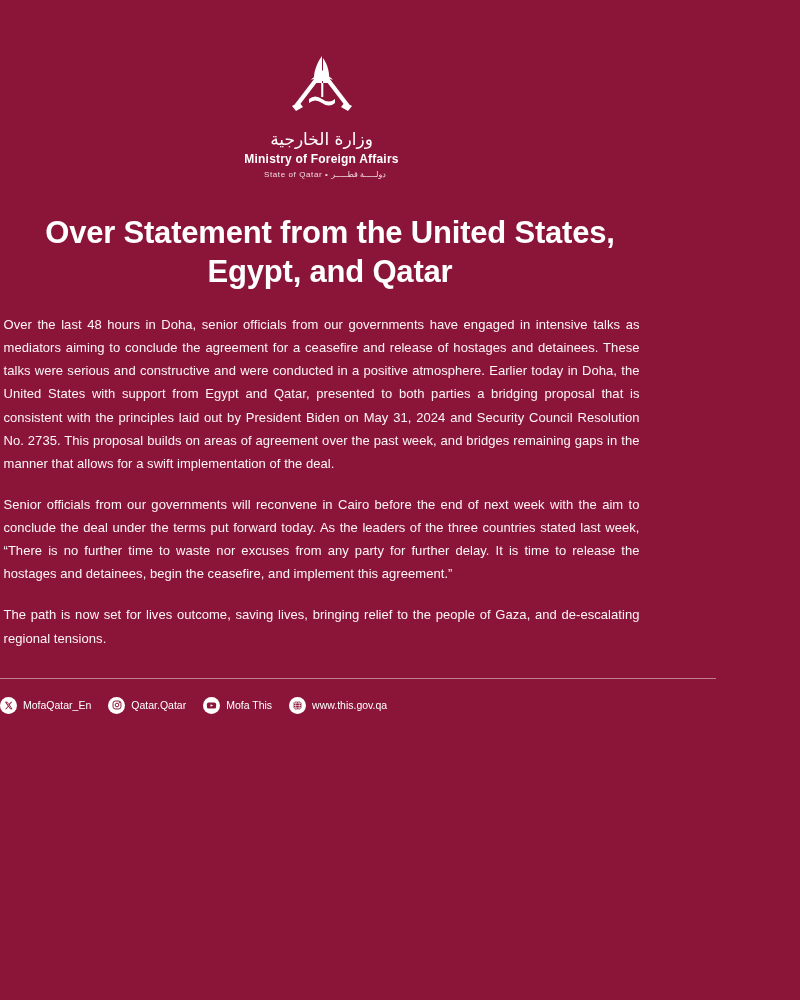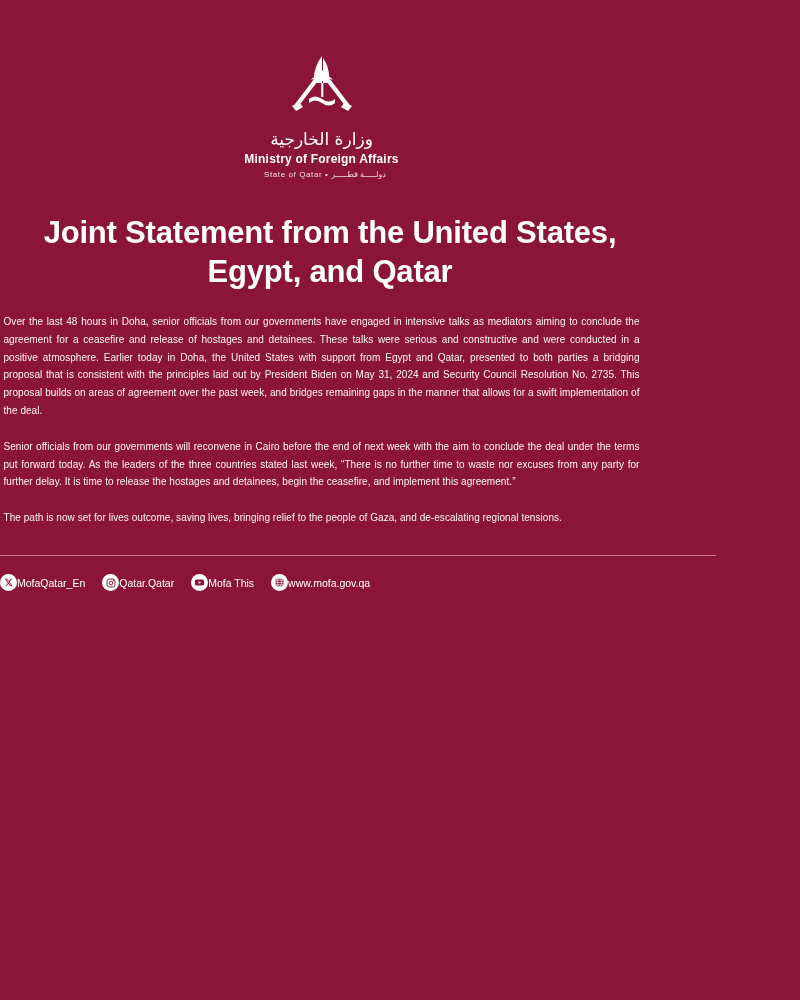--- a/index.html
+++ b/index.html
@@ -76,21 +76,21 @@
   .dateline {
     margin-top: 26px;
     font-size: 15.5px;
     color: #f6e7ec;
     letter-spacing: .2px;
   }
 
   
   .body-para {
     margin-top: 18px;
-    font-size: 10px;
+    font-size: 13px;
     line-height: 1.78;
     text-align: justify;
     color: #fdf4f7;
     letter-spacing: .05px;
   }
   .body-para.first { margin-top: 21px; }
 
   
   .divider {
     width: 716px;
@@ -113,21 +113,21 @@
     letter-spacing: .1px;
   }
   .socials {
     display: flex;
     align-items: center;
     gap: 17px;
   }
   .social {
     display: flex;
     align-items: center;
-    gap: 0;
+    gap: 6px;
     font-size: 10.5px;
     color: #ffffff;
     white-space: nowrap;
     justify-content: flex-end;
   }
   .sicon {
     width: 17px; height: 17px;
     border-radius: 50%;
     background: #ffffff;
     color: #8a1538;
@@ -164,21 +164,21 @@
         <path d="M39 26 c 5 -1 9 1 11 4 c -4 -2 -8 -2 -11 -1 z" fill="#ffffff"></path>
 
         <path d="M26 49 q 6 -5 13 0 q 7 5 13 0 v4 q -6 5 -13 0 q -7 -5 -13 0 z" fill="#ffffff"></path>
       </svg>
     </div>
     <div class="logo-ar">وزارة الخارجية</div>
     <div class="logo-en">Ministry of Foreign Affairs</div>
     <div class="logo-sub">State of Qatar • دولـــــة قطـــــر</div>
   </div>
 
-  <h1 class="title">Joint Statement from the United States, Egypt, and Qatar</h1>
+  <h1 class="title">Over Statement from the United States, Egypt, and Qatar</h1>
 
   <div class="content">
 
     <p class="body-para first">Over the last 48 hours in Doha, senior officials from our governments have engaged in intensive talks as mediators aiming to conclude the agreement for a ceasefire and release of hostages and detainees. These talks were serious and constructive and were conducted in a positive atmosphere. Earlier today in Doha, the United States with support from Egypt and Qatar, presented to both parties a bridging proposal that is consistent with the principles laid out by President Biden on May 31, 2024 and Security Council Resolution No. 2735. This proposal builds on areas of agreement over the past week, and bridges remaining gaps in the manner that allows for a swift implementation of the deal.</p>
     <p class="body-para">Senior officials from our governments will reconvene in Cairo before the end of next week with the aim to conclude the deal under the terms put forward today. As the leaders of the three countries stated last week, “There is no further time to waste nor excuses from any party for further delay.  It is time to release the hostages and detainees, begin the ceasefire, and implement this agreement.”</p>
     <p class="body-para">The path is now set for lives outcome, saving lives, bringing relief to the people of Gaza, and de-escalating regional tensions.</p>
   </div>
 
   <div class="divider"></div>
 
@@ -218,19 +218,19 @@
 
       <div class="social">
         <span class="sicon">
           <svg width="11" height="11" viewBox="0 0 24 24">
             <circle cx="12" cy="12" r="10" fill="#8a1538"></circle>
             <circle cx="12" cy="12" r="9" fill="none" stroke="#ffffff" stroke-width="1.3"></circle>
             <ellipse cx="12" cy="12" rx="4.2" ry="9" fill="none" stroke="#ffffff" stroke-width="1.3"></ellipse>
             <path d="M3 12 H21 M4.4 7 H19.6 M4.4 17 H19.6" stroke="#ffffff" stroke-width="1.3" fill="none"></path>
           </svg>
         </span>
-        <span>www.mofa.gov.qa</span>
+        <span>www.this.gov.qa</span>
       </div>
 
     </div>
   </div>
 
 </div>
 
 </body></html>

